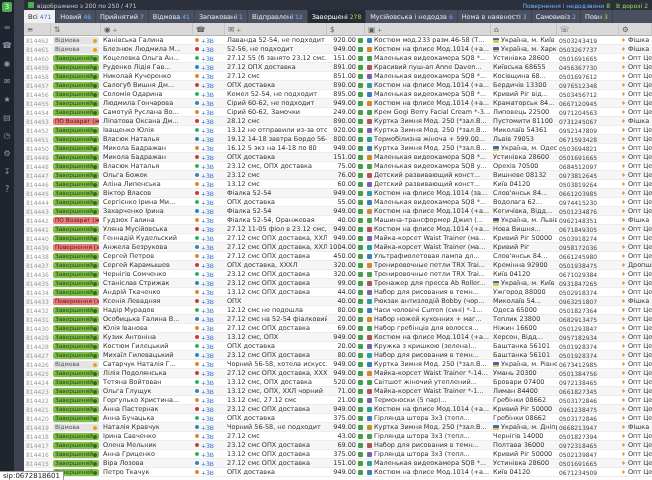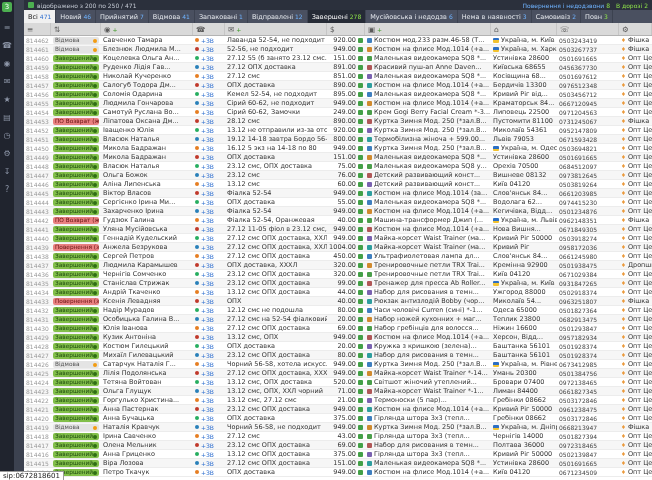--- a/index.html
+++ b/index.html
@@ -189,21 +189,21 @@
 
   <div class="rows" id="rows">
       <div class="grid row">
         <div class="cell c-id">814462</div>
         <div class="cell">
           <div class="badge b-refuse">
             <span>Відмова</span>
             <span class="bi"></span>
           </div>
         </div>
-        <div class="cell">Савченко Тамара</div>
+        <div class="cell">Канівська Галина</div>
         <div class="cell c-call">
           <span class="dot" style="background: rgb(230, 126, 34);"></span>
           <span class="call-lbl">+ЗВ</span>
         </div>
         <div class="cell">Лаванда 52-54, не подходит</div>
         <div class="cell c-price">
           <span>920.00</span>
           <span class="pay"></span>
         </div>
         <div class="cell c-prod">
@@ -346,21 +346,21 @@
         </div>
       </div>
       <div class="grid row">
         <div class="cell c-id">814457</div>
         <div class="cell">
           <div class="badge b-done">
             <span>Завершений</span>
             <span class="bi"></span>
           </div>
         </div>
-        <div class="cell">Салогуб Тодора Дм...</div>
+        <div class="cell">Салогуб Вишня Дм...</div>
         <div class="cell c-call">
           <span class="dot" style="background: rgb(192, 57, 43);"></span>
           <span class="call-lbl">+ЗВ</span>
         </div>
         <div class="cell">ОПХ доставка</div>
         <div class="cell c-price">
           <span>890.00</span>
           <span class="pay"></span>
         </div>
         <div class="cell c-prod">
@@ -965,21 +965,21 @@
         </div>
       </div>
       <div class="grid row">
         <div class="cell c-id">814437</div>
         <div class="cell">
           <div class="badge b-done">
             <span>Завершений</span>
             <span class="bi"></span>
           </div>
         </div>
-        <div class="cell">Людмила Карамышев</div>
+        <div class="cell">Сергей Карамышев</div>
         <div class="cell c-call">
           <span class="dot" style="background: rgb(192, 57, 43);"></span>
           <span class="call-lbl">+ЗВ</span>
         </div>
         <div class="cell">ОПХ доставка, ХХХЛ</div>
         <div class="cell c-price">
           <span>320.00</span>
           <span class="pay"></span>
         </div>
         <div class="cell c-prod">

